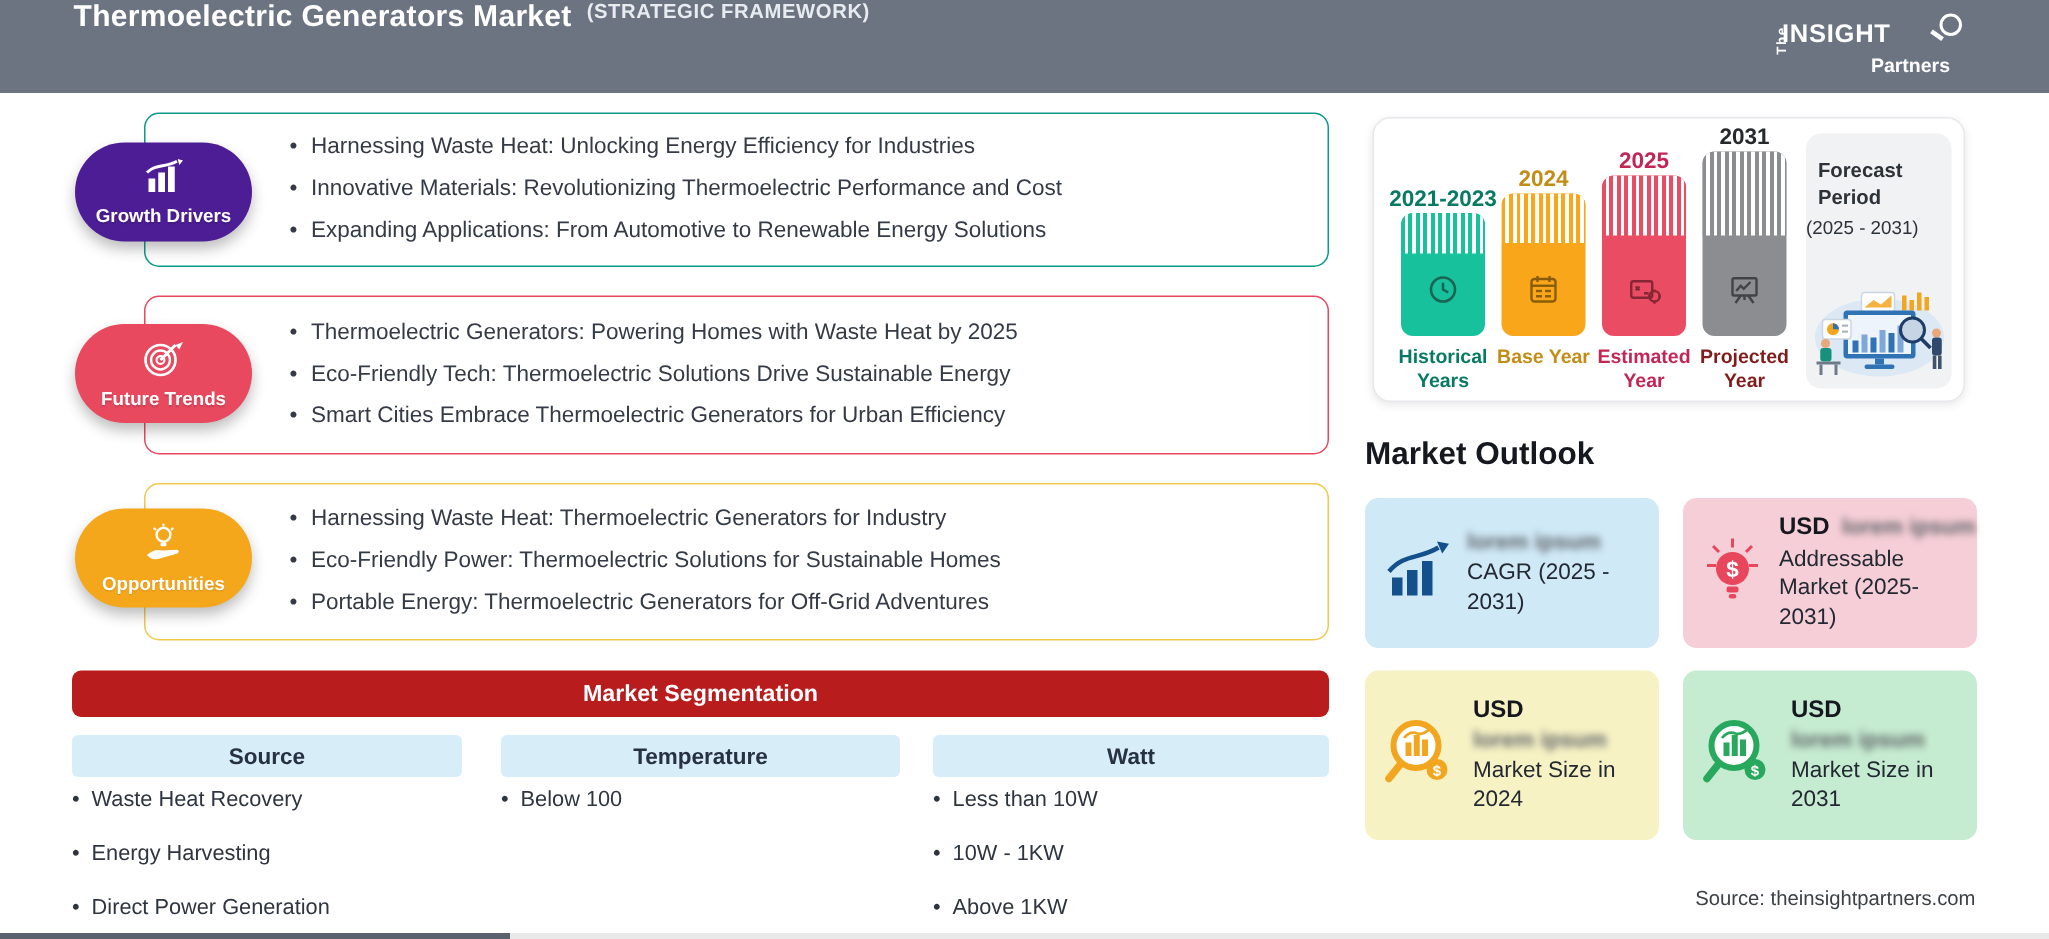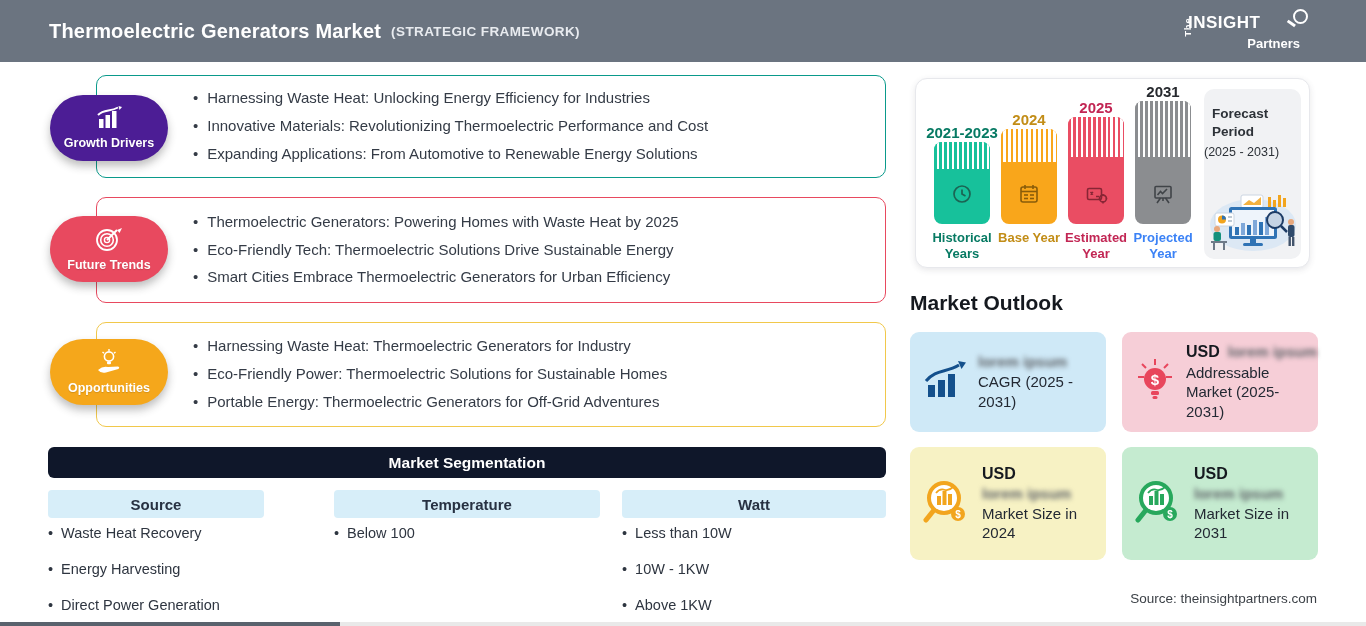--- a/index.html
+++ b/index.html
@@ -1,21 +1,21 @@
 <!DOCTYPE html>
 <html><head>
 <meta charset="utf-8">
 <style>
   * { margin:0; padding:0; box-sizing:border-box; }
   body { font-family:"Liberation Sans", sans-serif; background:#fff; }
   .page { position:relative; width:1366px; height:626px; background:#fff; overflow:hidden; }
 
   
   .header { position:absolute; left:0; top:0; width:1366px; height:62px; background:#6b7480; display:flex; align-items:center; }
-  .title-wrap { position:absolute; left:49px; top:0; height:62px; display:flex; align-items:center; gap:10px; }
+  .title-wrap { position:absolute; left:49px; top:0; height:62px; display:flex; align-items:flex-start; gap:10px; }
   .title { color:#fff; font-size:20px; font-weight:bold; letter-spacing:.2px; }
   .subtitle { color:#e8ebef; font-size:13.5px; font-weight:600; letter-spacing:.4px; }
   .logo { position:absolute; right:56px; top:9px; width:130px; height:44px; color:#fff; }
   .logo-the { position:absolute; left:-2px; top:13px; font-size:9px; font-weight:bold; transform:rotate(-90deg); letter-spacing:1px; }
   .logo-insight { position:absolute; left:8px; top:4px; font-size:17px; font-weight:800; letter-spacing:.5px; }
   .logo-partners { position:absolute; right:10px; top:27px; font-size:13px; font-weight:bold; }
   .logo-lens { position:absolute; right:2px; top:0; width:15px; height:15px; border:2.5px solid #fff; border-radius:50%; }
   .logo-handle { position:absolute; right:14px; top:13px; width:9px; height:2.5px; background:#fff; transform:rotate(35deg); }
 
   
@@ -29,26 +29,26 @@
 
   .badge { position:absolute; left:50px; width:118px; height:66px; border-radius:34px;
            display:flex; flex-direction:column; align-items:center; justify-content:center; gap:2px;
            box-shadow:0 5px 9px rgba(40,40,40,.30); }
   .badge.g0 { top:95px;  background:#4c1d95; }
   .badge.g1 { top:216px; background:#e8495f; }
   .badge.g2 { top:339px; background:#f5a71b; }
   .badge-label { color:#fff; font-size:12.5px; font-weight:bold; text-shadow:0 1px 1px rgba(0,0,0,.15); }
 
   
-  .seg-bar { position:absolute; left:48px; top:447px; width:838px; height:31px; background:#0f172a; border-radius:6px;
+  .seg-bar { position:absolute; left:48px; top:447px; width:838px; height:31px; background:#b91c1c; border-radius:6px;
              display:flex; align-items:center; justify-content:center; }
   .seg-bar span { color:#fff; font-size:15.5px; font-weight:bold; }
   .seg-col-head { position:absolute; top:490px; height:28px; background:#d7eef9; border-radius:4px;
                   display:flex; align-items:center; justify-content:center; font-size:15px; font-weight:bold; color:#273142; }
-  .seg-c0 { left:48px;  width:216px; }
+  .seg-c0 { left:48px;  width:260px; }
   .seg-c1 { left:334px; width:266px; }
   .seg-c2 { left:622px; width:264px; }
   .seg-list { position:absolute; top:525px; display:flex; flex-direction:column; gap:20px; }
   .seg-l0 { left:48px; } .seg-l1 { left:334px; } .seg-l2 { left:622px; }
   .seg-item { font-size:14.5px; color:#2e3540; }
   .seg-item::before { content:"•"; margin-right:8px; }
 
   
   .tl-card { position:absolute; left:915px; top:78px; width:395px; height:190px; background:#fff;
              border:1px solid #e7e8ec; border-radius:12px; box-shadow:0 2px 6px rgba(60,60,70,.12); }
@@ -65,21 +65,21 @@
   .bar-icon { position:absolute; left:50%; bottom:14px; transform:translateX(-50%); opacity:.8; }
   .tl-year { position:absolute; width:90px; text-align:center; font-size:15px; font-weight:bold; }
   .year-0 { left:1px;   top:45px; color:#077a63; }
   .year-1 { left:68px;  top:32px; color:#c28d17; }
   .year-2 { left:135px; top:20px; color:#c22654; }
   .year-3 { left:202px; top:4px;  color:#26292e; }
   .tl-name { position:absolute; top:151px; width:70px; text-align:center; font-size:13px; font-weight:bold; line-height:1.25; }
   .name-0 { left:11px;  color:#077a63; }
   .name-1 { left:78px;  color:#c28d17; }
   .name-2 { left:145px; color:#c22654; }
-  .name-3 { left:212px; color:#3b82f6; }
+  .name-3 { left:212px; color:#7f1d1d; }
   .forecast { position:absolute; left:288px; top:10px; width:97px; height:170px; background:#f1f2f4; border-radius:10px; }
   .forecast-title { margin-top:16px; font-size:13.5px; font-weight:bold; color:#2d3238; line-height:1.3; padding:0 8px; }
   .forecast-range { margin-top:5px; font-size:12.5px; font-weight:400; color:#2d3238; }
   .forecast-illo { position:absolute; left:0; right:0; bottom:6px; display:flex; justify-content:center; }
 
   
   .outlook-title { position:absolute; left:910px; top:291px; font-size:21px; font-weight:bold; color:#15191f; }
   .ol-card { position:absolute; width:196px; border-radius:9px; display:flex; align-items:center; gap:10px; padding:12px 10px 12px 12px; }
   .ol-0 { left:910px;  top:332px; height:100px; background:#cfe9f7; }
   .ol-1 { left:1122px; top:332px; height:100px; background:#f6ced7; }

